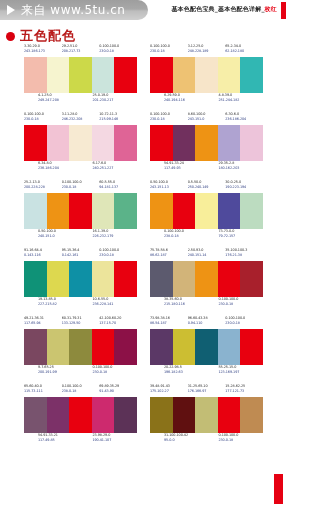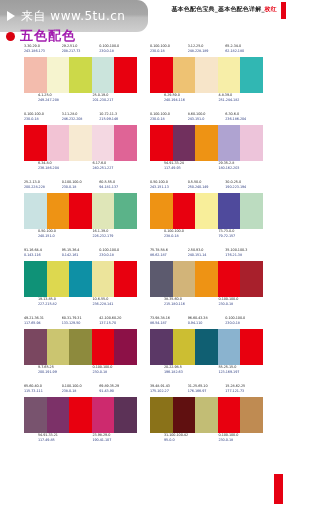--- a/index.html
+++ b/index.html
@@ -4,21 +4,21 @@
 <style>
   html,body{margin:0;padding:0;}
   body{
     width:287px;height:516px;background:#ffffff;
     font-family:"Liberation Sans","DejaVu Sans",sans-serif;
     overflow:hidden;position:relative;
   }
   
   .topbar{position:absolute;left:0;top:0;width:287px;height:24px;}
   .ribbon{
-    position:absolute;left:0;top:0;width:148px;height:32px;
+    position:absolute;left:0;top:0;width:148px;height:20px;
     background:linear-gradient(to bottom,#9e9e9e 0%,#a8a8a8 45%,#bdbdbd 55%,#cfcfcf 100%);
     border-top-right-radius:11px;border-bottom-right-radius:11px;
     display:flex;align-items:center;
   }
   .play-tri{
     width:0;height:0;border-left:8px solid #ffffff;
     border-top:5px solid transparent;border-bottom:5px solid transparent;
     margin-left:7px;margin-right:6px;
   }
   .ribbon-text{
@@ -28,21 +28,21 @@
   .crumb{
     position:absolute;right:10px;top:5px;
     font-size:6px;color:#1a1a1a;white-space:nowrap;
     font-family:"DejaVu Sans",sans-serif;font-weight:bold;letter-spacing:.2px;
   }
   .crumb .hot{color:#e60012;}
   .corner-red{position:absolute;right:1px;top:2px;width:5px;height:17px;background:#e60012;}
   
   .title-row{position:absolute;left:6px;top:27px;display:flex;align-items:center;}
   .dot{width:9px;height:9px;border-radius:50%;background:#d9000f;margin-right:5px;}
-  .title-text{font-size:13px;font-weight:bold;color:#a21caf;font-family:"DejaVu Sans",sans-serif;letter-spacing:1px;}
+  .title-text{font-size:13px;font-weight:bold;color:#b91c1c;font-family:"DejaVu Sans",sans-serif;letter-spacing:1px;}
   
   .grid{position:absolute;left:0;top:44px;width:287px;}
   .row{display:flex;justify-content:space-between;padding:0 24px;box-sizing:border-box;margin-bottom:6px;}
   .group{width:113px;}
   .labels{height:13px;display:flex;}
   .labels.bottom{justify-content:flex-start;}
   .lblock{font-size:3.4px;line-height:4.6px;color:#3a4a8c;white-space:nowrap;
           font-family:"DejaVu Sans",sans-serif;letter-spacing:-.1px;}
   .lblock .cmyk{color:#2b2b2b;}
   .lblock .rgb{color:#2f3f82;}

